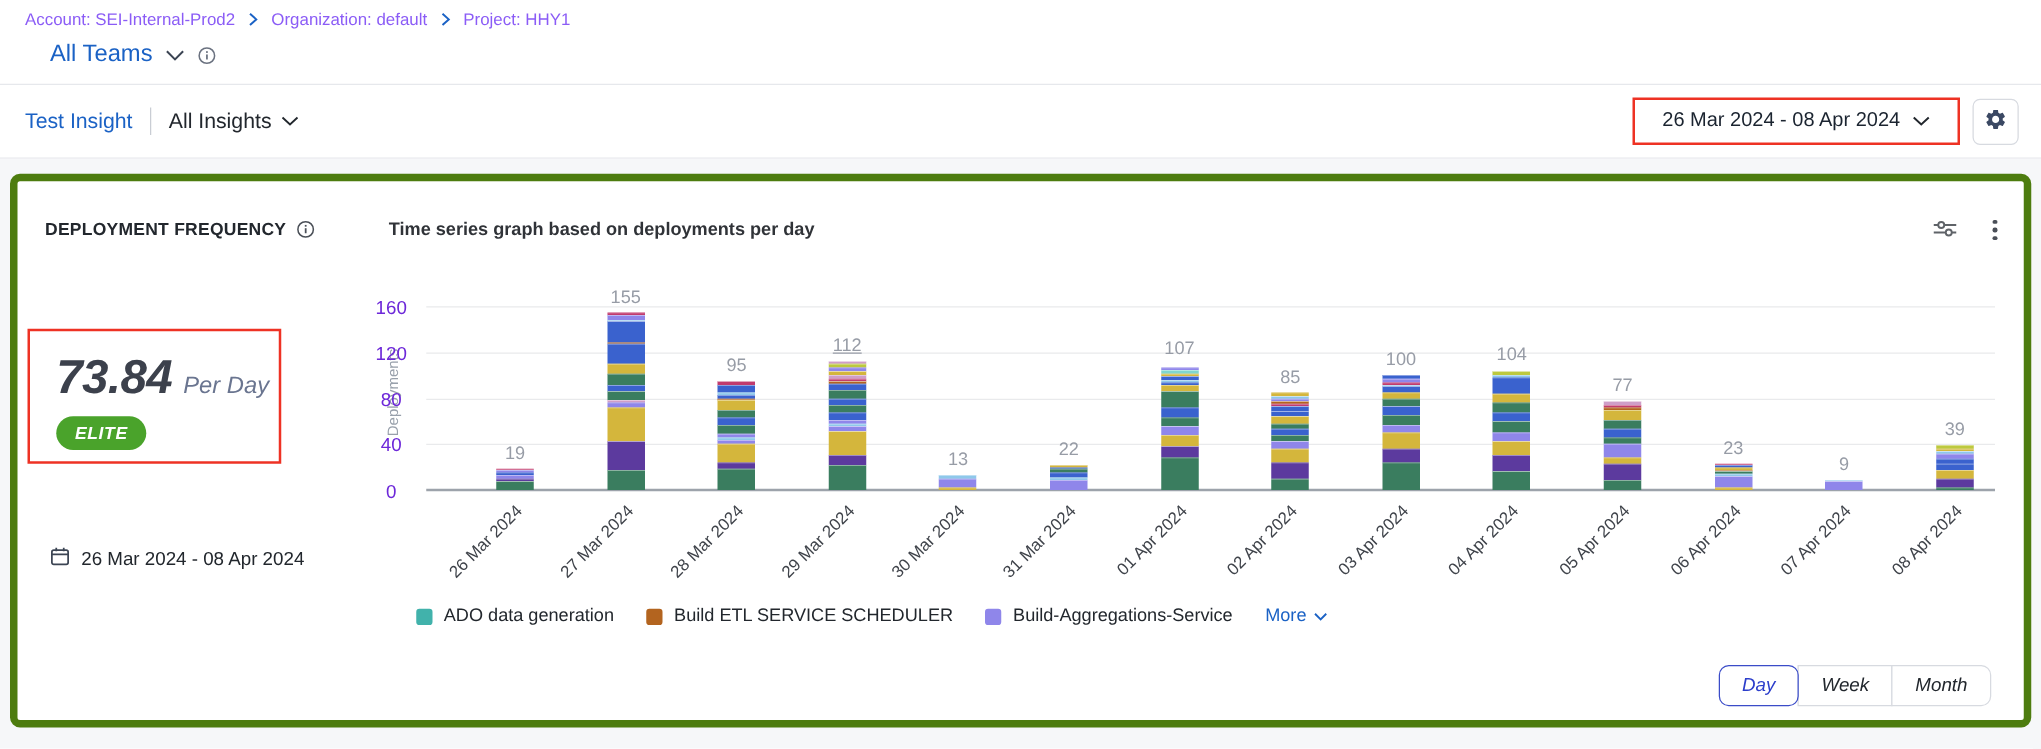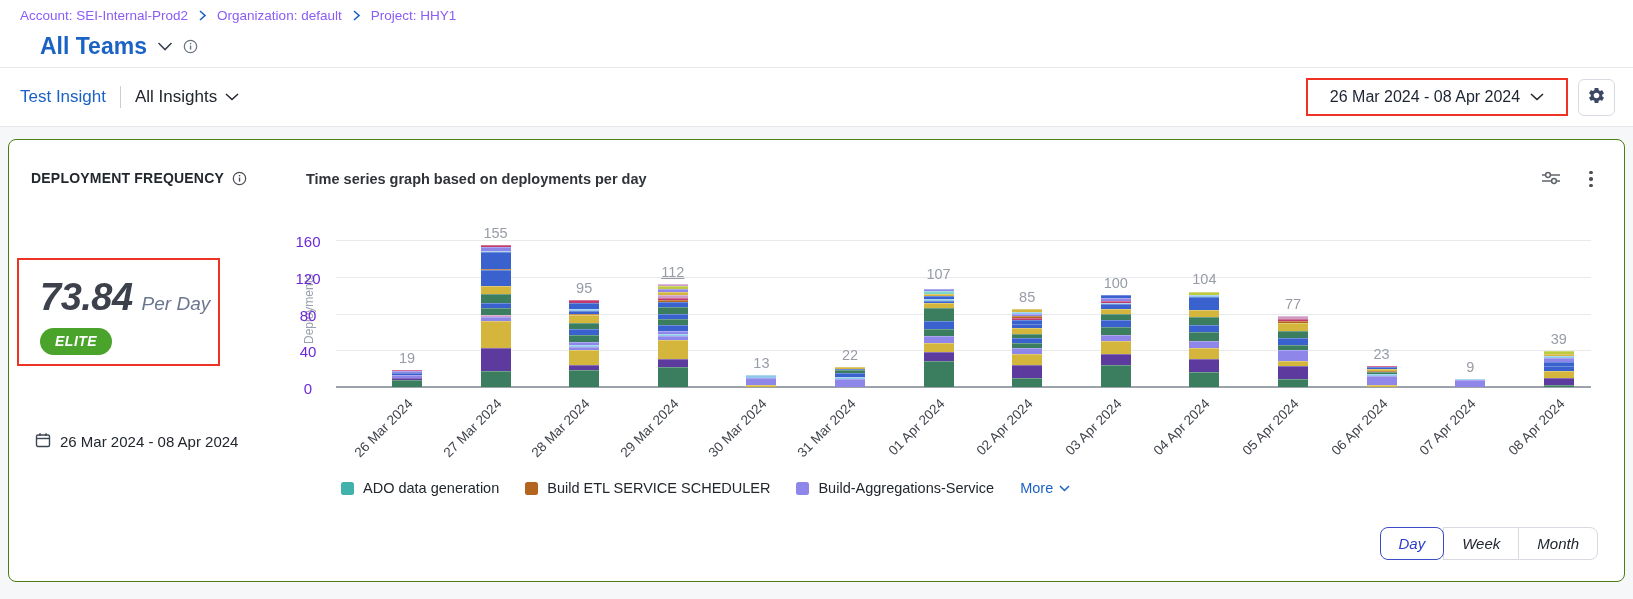--- a/index.html
+++ b/index.html
@@ -5,42 +5,42 @@
   * { margin:0; padding:0; box-sizing:border-box; }
   html,body { width:1633px; height:599px; overflow:hidden; background:#fff;
     font-family:"Liberation Sans", sans-serif; color:#22272d; }
 
   
   .top-header { background:#fff; border-bottom:1px solid #e6e8ec; padding:8px 0 10px 20px; height:68px; }
   .breadcrumb { display:flex; align-items:center; gap:10px; font-size:13.5px; }
   .breadcrumb a { color:#8b5cf6; text-decoration:none; cursor:pointer; }
   .crumb-sep { color:#1b62c5; display:flex; align-items:center; }
   .team-row { display:flex; align-items:center; gap:10px; margin:10px 0 0 20px; }
-  .team-label { color:#1b62c5; font-size:23px; font-weight:700; cursor:pointer; }
+  .team-label { color:#1b62c5; font-size:19px; font-weight:400; cursor:pointer; }
   .chev { display:inline-flex; align-items:center; }
   .info-icon { display:inline-flex; }
 
   
   .insight-bar { height:59px; background:#fff; border-bottom:1px solid #e6e8ec;
     display:flex; align-items:center; justify-content:space-between; padding:0 18px 0 20px; }
   .insight-left { display:flex; align-items:center; gap:14px; font-size:17px; }
   .insight-name { color:#1b62c5; cursor:pointer; }
   .vdiv { width:1px; height:22px; background:#c9cdd4; }
   .insights-dd { display:flex; align-items:center; gap:8px; color:#22272d; cursor:pointer; }
   .insight-right { display:flex; align-items:center; gap:10px; }
   .date-range-btn { border:2px solid #ee3224; background:#fff; min-width:262px; height:38px;
     display:flex; align-items:center; justify-content:center; gap:10px;
     font-size:16px; font-weight:500; color:#1b2430; cursor:pointer; padding:0 14px; }
   .gear-btn { width:37px; height:37px; border:1px solid #d7dae0; border-radius:6px; background:#fff;
     display:flex; align-items:center; justify-content:center; cursor:pointer; }
 
   
   .content { position:relative; background:#f6f7f9; height:472px; padding-top:12px; }
   .card { position:relative; margin:0 8px; width:1617px; height:443px; background:#fff;
-    border:1px solid #4d7c0f; border-radius:8px; }
+    border:6px solid #4d7c0f; border-radius:8px; }
 
   .widget-title-row { position:absolute; left:22px; top:30px; display:flex; align-items:center; gap:8px; }
   .widget-title { font-size:14px; font-weight:700; letter-spacing:.2px; color:#22272d; }
   .chart-title { position:absolute; left:297px; top:31px; font-size:14.5px; font-weight:700; color:#303338; }
   .sliders-btn { position:absolute; left:1528px; top:26px; width:28px; height:26px; display:flex;
     align-items:center; justify-content:center; cursor:pointer; background:transparent; border:none; }
   .kebab-btn { position:absolute; left:1572px; top:25px; width:20px; height:28px; display:flex;
     flex-direction:column; align-items:center; justify-content:center; gap:3px; cursor:pointer;
     background:transparent; border:none; }
   .kebab-btn i { width:3.5px; height:3.5px; border-radius:50%; background:#4a4f57; }
@@ -65,21 +65,21 @@
   .gridline { position:absolute; left:0; width:100%; height:1px; background:#e9eaec; }
   .gridline.base { height:2px; background:#9da3ab; }
   .ytick { position:absolute; left:-48px; width:40px; text-align:center; font-size:15px; color:#6d28d9; }
   .bar { position:absolute; width:30px; display:flex; flex-direction:column-reverse; cursor:pointer; }
   .seg { width:100%; }
   .bar-label { position:absolute; width:60px; text-align:center; font-size:14.5px; color:#979ca6; }
   .xlabel { position:absolute; width:110px; text-align:right; font-size:13.5px; color:#3f434a;
     transform:rotate(-45deg); transform-origin:top right; white-space:nowrap; }
 
   
-  .legend-row { position:absolute; left:332px; top:340px; display:flex; align-items:center; gap:26px;justify-content:space-between; }
+  .legend-row { position:absolute; left:319px; top:340px; display:flex; align-items:center; gap:26px;justify-content:space-between; }
   .legend-item { display:flex; align-items:center; gap:9px; font-size:14.5px; color:#22272d; }
   .swatch { width:13px; height:13px; border-radius:2.5px; }
   .more-link { display:flex; align-items:center; gap:6px; color:#1b62c5; font-size:14.5px; cursor:pointer; }
 
   
   .gran { position:absolute; right:26px; top:387px; display:flex; }
   .gran button { height:33px; background:#fff; font-size:15px; color:#22272d; cursor:pointer;
     border:1px solid #d7dae0; padding:0 18px; margin-left:-1px; font-family:inherit;font-style:italic; }
   .gran button:first-child { margin-left:0; border-radius:8px 0 0 8px; }
   .gran button:last-child { border-radius:0 8px 8px 0; }

